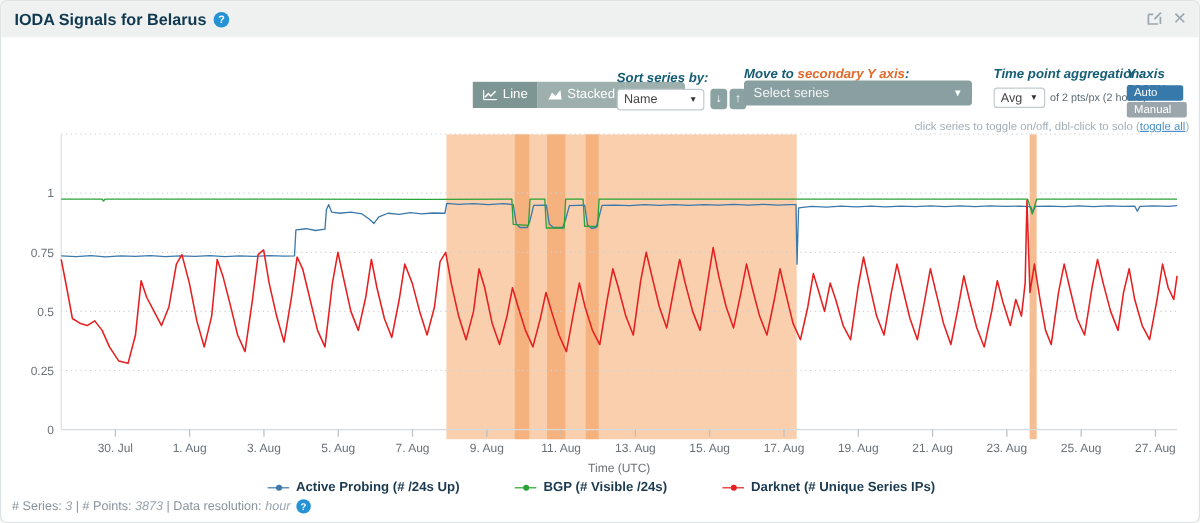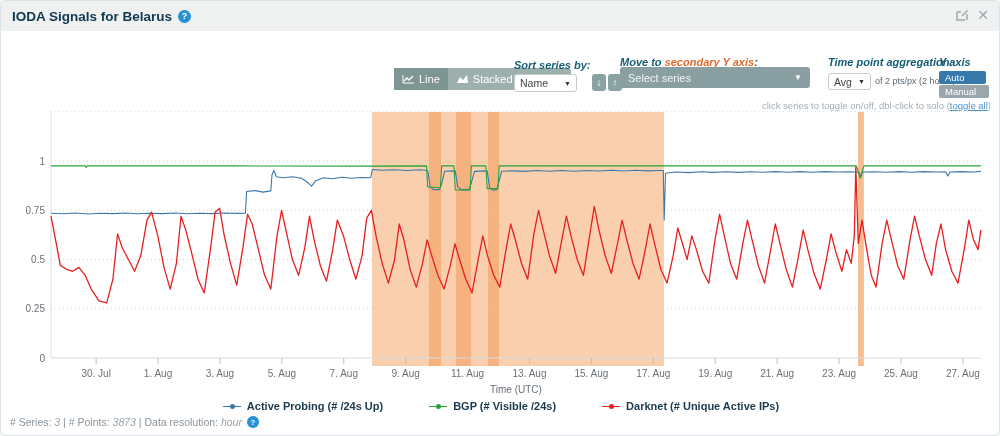--- a/index.html
+++ b/index.html
@@ -87,21 +87,21 @@
             <rect x="1" y="5" width="2.6" height="4" fill="#fff"></rect>
             <rect x="5" y="2" width="2.6" height="7" fill="#fff"></rect>
             <rect x="9" y="4" width="2.6" height="5" fill="#fff"></rect>
           </svg>
         </span>
         <span>Bar</span>
       </span>
     </div>
 
   <span class="ctl-label" style="left:513px;top:58px;">Sort series by:</span>
-  <div class="dd" style="left:513px;top:73px;width:63px;height:18px;">
+  <div class="dd" style="left:513px;top:73px;width:73px;height:18px;">
     <span>Name</span>
     <span class="caret">▼</span>
   </div>
   <span class="sortbtn" style="left:591px;top:73px;">↓</span>
   <span class="sortbtn" style="left:607px;top:73px;">↑</span>
 
   <span class="ctl-label" style="left:619px;top:55px;"><span>Move to </span><span style="color:#e06a2b;">secondary Y axis</span><span>:</span></span>
   <div class="bigselect">
     <span>Select series</span>
     <span class="caret">▼</span>
@@ -189,21 +189,21 @@
           <span class="ln" style="background:#27a337"></span>
           <span class="dt" style="background:#27a337"></span>
         </span>
         <span class="lbl">BGP (# Visible /24s)</span>
       </span>
       <span class="legend-item">
         <span class="legend-marker">
           <span class="ln" style="background:#e62020"></span>
           <span class="dt" style="background:#e62020"></span>
         </span>
-        <span class="lbl">Darknet (# Unique Active IPs)</span>
+        <span class="lbl">Darknet (# Unique Series IPs)</span>
       </span>
     </div>
 
   <div class="foot-left">
       <span style="white-space: pre;"># Series: </span>
       <span class="val">3</span>
       <span style="white-space: pre;"> | </span>
       <span style="white-space: pre;"># Points: </span>
       <span class="val">3873</span>
       <span style="white-space: pre;"> | </span>

